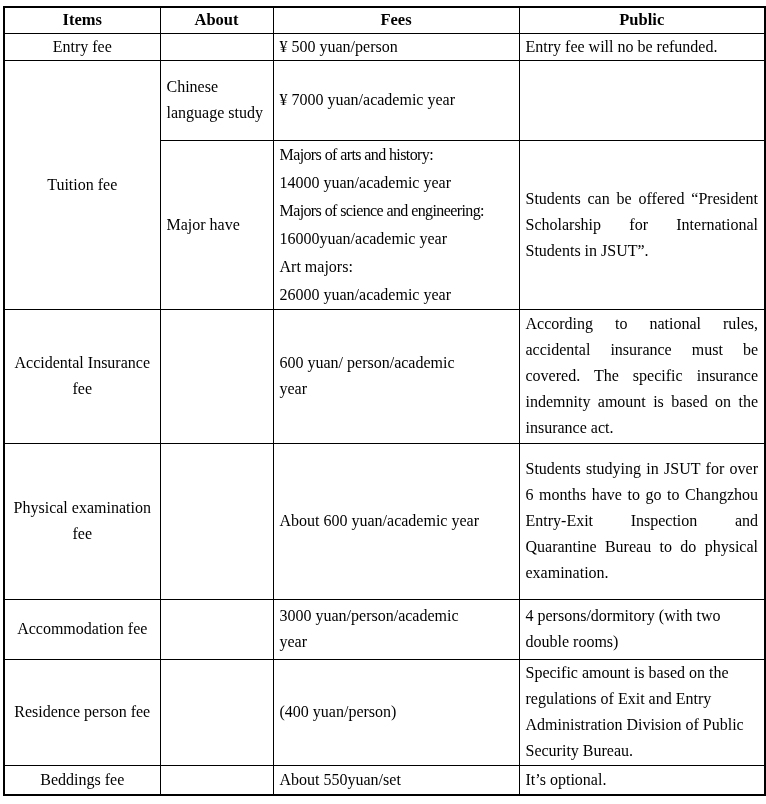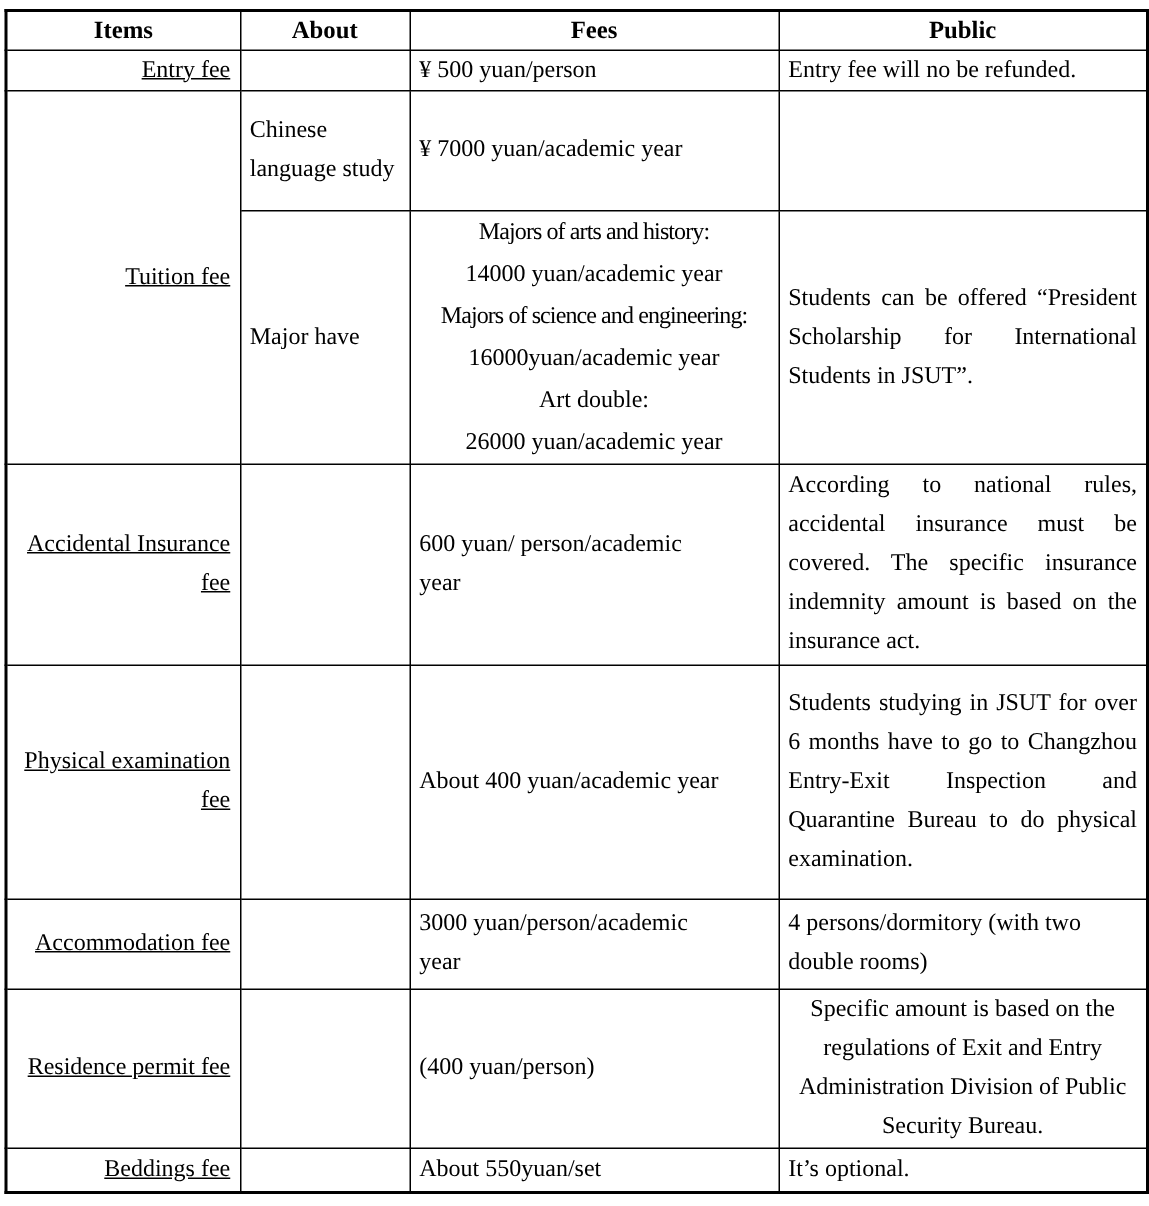--- a/index.html
+++ b/index.html
@@ -31,23 +31,23 @@
   }
   .fee-table th {
     font-weight: bold;
     text-align: center;
     font-size: 16.5px;
     line-height: 24px;
   }
   
   .c { }
   .j { text-align: justify; text-justify: inter-word; }
-  .l { text-align: center; }
+  .l { text-align: left; }
   .vt { vertical-align: top; padding-top: 6px; }
-  .items-cell { text-align: right; padding: 0 10px; text-decoration: underline; }
+  .items-cell { text-align: center; padding: 0 10px; }
   .pre { white-space: pre-line; }
   .cond { letter-spacing: -0.6px; }
   .fees-major div { line-height: 28px; }
   .fees-major { padding-left: 7px; padding-right: 4px; }
   .notes-par { padding: 0 6px; }
   
   tr.r-header      { height: 26px; }
   tr.r-entry       { height: 26px; }
   tr.r-chinese     { height: 80px; }
   tr.r-major       { height: 168px; }
@@ -91,51 +91,51 @@
       <td></td>
     </tr>
 
     <tr class="r-major">
       <td class="c">Major have</td>
       <td class="l fees-major">
         <div class="cond">Majors of arts and history:</div>
         <div>14000 yuan/academic year</div>
         <div class="cond">Majors of science and engineering:</div>
         <div>16000yuan/academic year</div>
-        <div>Art double:</div>
+        <div>Art majors:</div>
         <div>26000 yuan/academic year</div>
       </td>
       <td class="j vt notes-par">Students can be offered “President Scholarship for International Students in JSUT”.</td>
     </tr>
 
     <tr class="r-accidental">
       <td class="items-cell">Accidental Insurance fee</td>
       <td></td>
       <td class="c pre">600 yuan/ person/academic
 year</td>
       <td class="j notes-par">According to national rules, accidental insurance must be covered. The specific insurance indemnity amount is based on the insurance act.</td>
     </tr>
 
     <tr class="r-physical">
       <td class="items-cell">Physical examination fee</td>
       <td></td>
-      <td class="c">About 400 yuan/academic year</td>
+      <td class="c">About 600 yuan/academic year</td>
       <td class="j notes-par">Students studying in JSUT for over 6 months have to go to Changzhou Entry-Exit Inspection and Quarantine Bureau to do physical examination.</td>
     </tr>
 
     <tr class="r-accommodation">
       <td class="items-cell">Accommodation fee</td>
       <td></td>
       <td class="c pre">3000 yuan/person/academic
 year</td>
       <td class="c">4 persons/dormitory (with two double rooms)</td>
     </tr>
 
     <tr class="r-residence">
-      <td class="items-cell">Residence permit fee</td>
+      <td class="items-cell">Residence person fee</td>
       <td></td>
       <td class="c">(400 yuan/person)</td>
       <td class="l notes-par">Specific amount is based on the regulations of Exit and Entry Administration Division of Public Security Bureau.</td>
     </tr>
 
     <tr class="r-beddings">
       <td class="items-cell">Beddings fee</td>
       <td></td>
       <td class="c">About 550yuan/set</td>
       <td class="c">It’s optional.</td>

